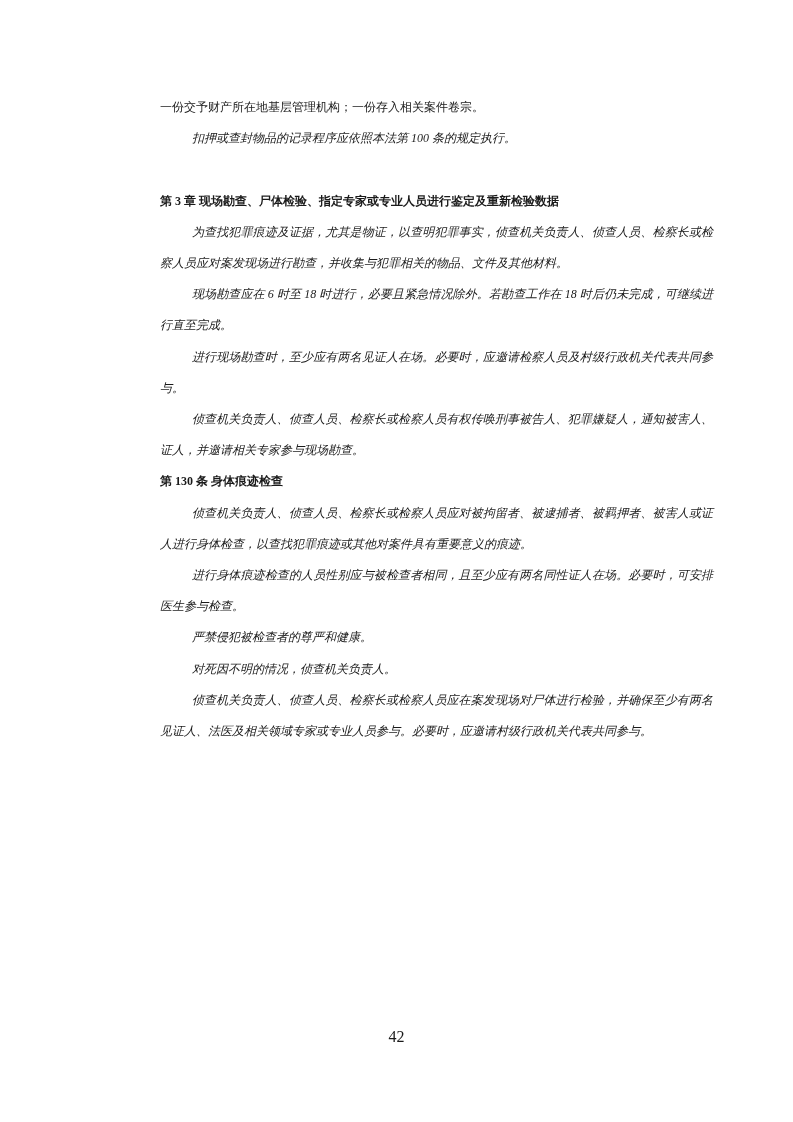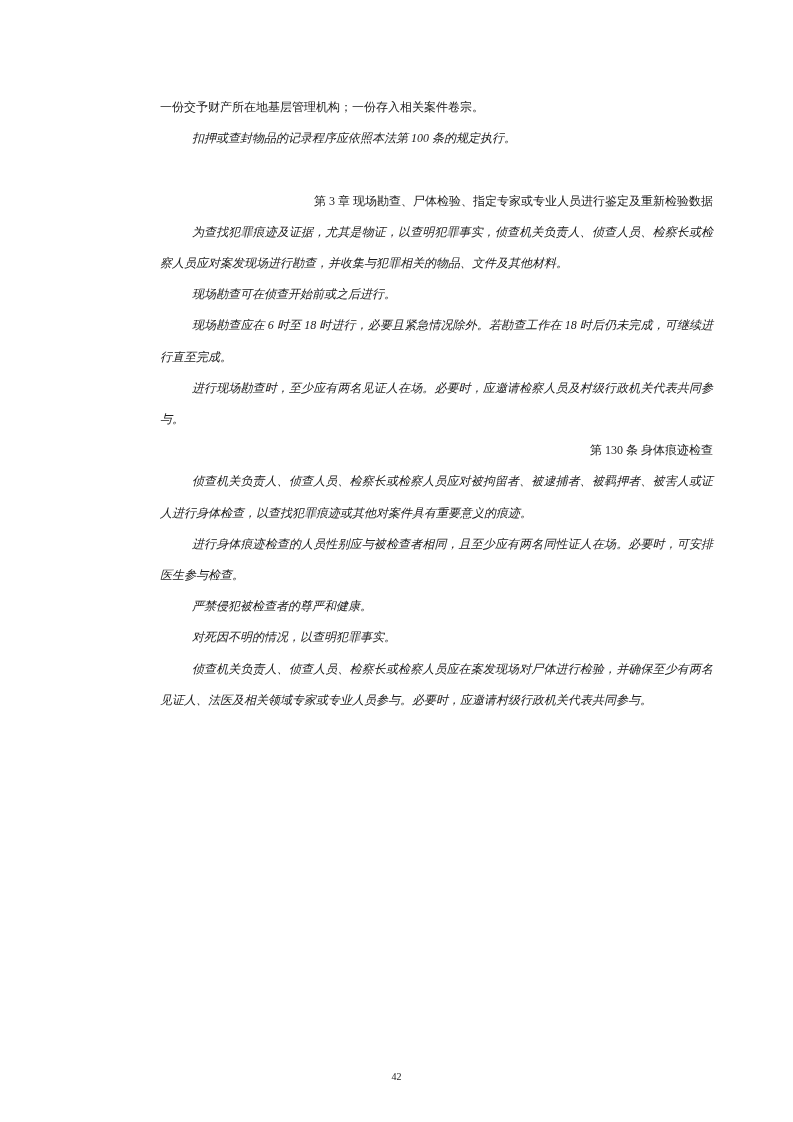--- a/index.html
+++ b/index.html
@@ -32,53 +32,52 @@
   }
   p.body {
     text-indent: 32px;
     font-style: italic;
   }
   p.body-continuation {
     text-indent: 0;
   }
   p.chapter-heading,
   p.article-heading {
-    font-weight: normal;
-    text-align: right;
+    font-weight: bold;
+    text-align: left;
     text-indent: 0;
   }
   .spacer {
     height: 31.2px;
   }
   .page-number {
     position: absolute;
     left: 0;
     right: 0;
     top: 1028px;
     text-align: center;
-    font-size: 10px;
+    font-size: 16px;
     line-height: 18px;
     color: #1a1a1a;
-    margin-top: 40px;
   }
 </style>
 </head>
 <body>
 
 <div class="page">
   <div class="content">
       <p class="body-continuation">一份交予财产所在地基层管理机构；一份存入相关案件卷宗。</p>
       <p class="body">扣押或查封物品的记录程序应依照本法第 100 条的规定执行。</p>
       <div class="spacer"></div>
       <p class="chapter-heading">第 3 章 现场勘查、尸体检验、指定专家或专业人员进行鉴定及重新检验数据</p>
       <p class="body">为查找犯罪痕迹及证据，尤其是物证，以查明犯罪事实，侦查机关负责人、侦查人员、检察长或检察人员应对案发现场进行勘查，并收集与犯罪相关的物品、文件及其他材料。</p>
-      <p class="body">现场勘查可在侦查开始前或之后进行。</p>
       <p class="body">现场勘查应在 6 时至 18 时进行，必要且紧急情况除外。若勘查工作在 18 时后仍未完成，可继续进行直至完成。</p>
       <p class="body">进行现场勘查时，至少应有两名见证人在场。必要时，应邀请检察人员及村级行政机关代表共同参与。</p>
+      <p class="body">侦查机关负责人、侦查人员、检察长或检察人员有权传唤刑事被告人、犯罪嫌疑人，通知被害人、证人，并邀请相关专家参与现场勘查。</p>
       <p class="article-heading">第 130 条 身体痕迹检查</p>
       <p class="body">侦查机关负责人、侦查人员、检察长或检察人员应对被拘留者、被逮捕者、被羁押者、被害人或证人进行身体检查，以查找犯罪痕迹或其他对案件具有重要意义的痕迹。</p>
       <p class="body">进行身体痕迹检查的人员性别应与被检查者相同，且至少应有两名同性证人在场。必要时，可安排医生参与检查。</p>
       <p class="body">严禁侵犯被检查者的尊严和健康。</p>
-      <p class="body">对死因不明的情况，以查明犯罪事实。</p>
+      <p class="body">对死因不明的情况，侦查机关负责人。</p>
       <p class="body">侦查机关负责人、侦查人员、检察长或检察人员应在案发现场对尸体进行检验，并确保至少有两名见证人、法医及相关领域专家或专业人员参与。必要时，应邀请村级行政机关代表共同参与。</p>
     </div>
   <div class="page-number">42</div>
 </div>
 
 </body></html>

